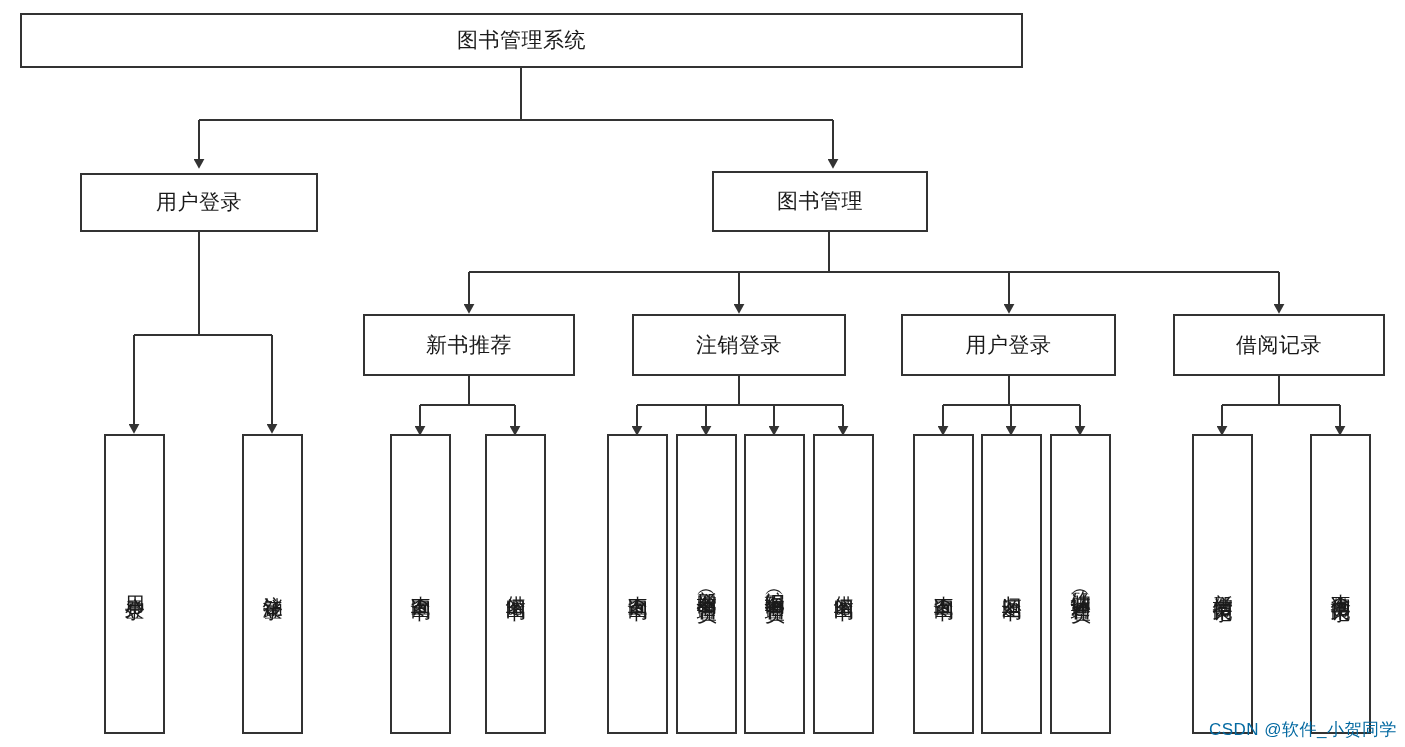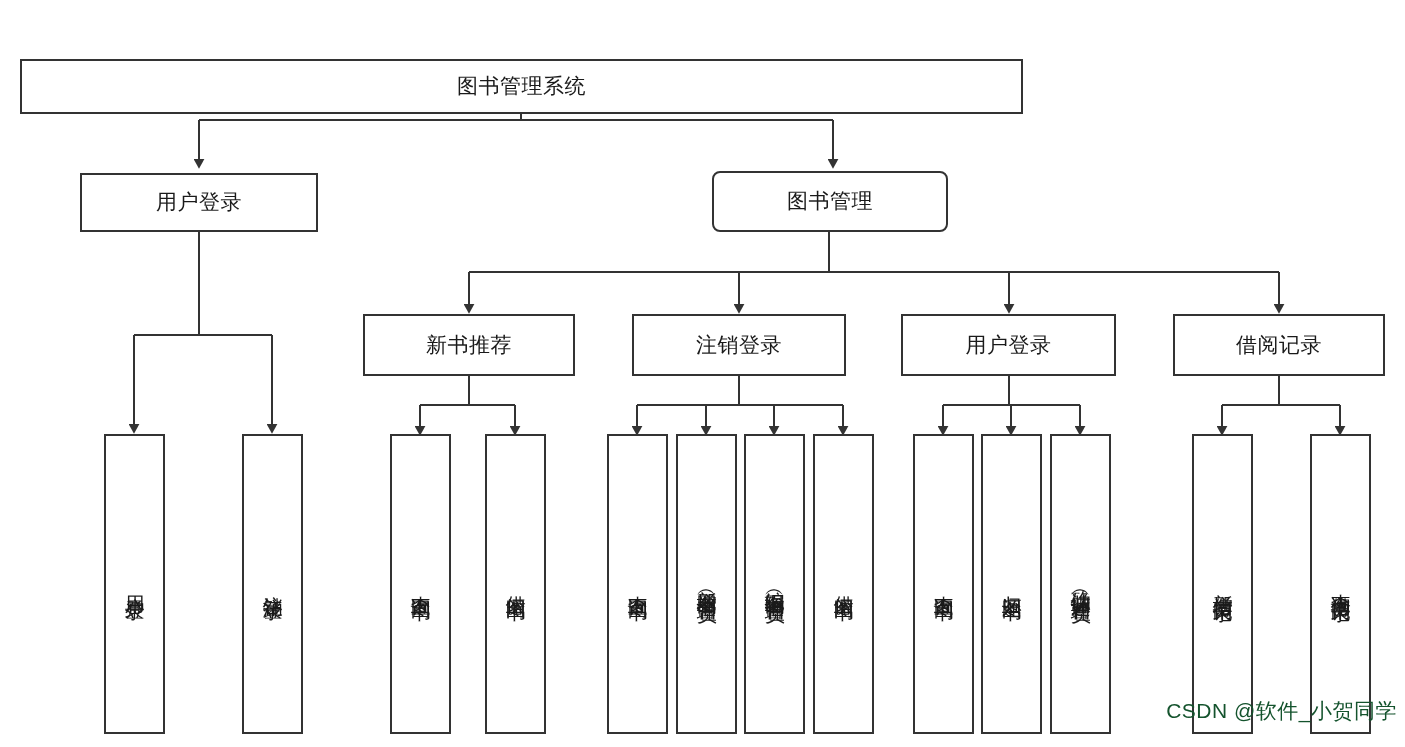--- a/index.html
+++ b/index.html
@@ -51,23 +51,23 @@
   }
   .node.v .lbl {
     writing-mode: vertical-rl;
     text-orientation: upright;
     display: block;
     white-space: nowrap;
   }
   .watermark {
     position: absolute;
     right: 8px;
-    bottom: 22px;
-    font-size: 21px;
-    color: #14532d;
+    bottom: 6px;
+    font-size: 17px;
+    color: #0369a1;
     letter-spacing: 0.5px;
     white-space: nowrap;
     user-select: none;
   }
 </style>
 </head>
 <body>
 
 <div id="canvas">
 
@@ -117,28 +117,28 @@
       <path d="M1011,405 L1011,427" marker-end="url(#arrow)"></path>
       <path d="M1080,405 L1080,427" marker-end="url(#arrow)"></path>
 
       <path d="M1279,376 L1279,405"></path>
       <path d="M1222,405 L1340,405"></path>
       <path d="M1222,405 L1222,427" marker-end="url(#arrow)"></path>
       <path d="M1340,405 L1340,427" marker-end="url(#arrow)"></path>
     </g>
   </svg>
 
-  <div class="node h" style="left:20px; top:13px; width:1003px; height:55px;margin-top:46px;">
+  <div class="node h" style="left:20px; top:13px; width:1003px; height:55px;">
     <span class="lbl">图书管理系统</span>
   </div>
 
   <div class="node h" style="left:80px; top:173px; width:238px; height:59px;">
     <span class="lbl">用户登录</span>
   </div>
-  <div class="node h" style="left:712px; top:171px; width:236px; height:61px;border-radius:8px;">
+  <div class="node h" style="left:712px; top:171px; width:216px; height:61px;">
     <span class="lbl">图书管理</span>
   </div>
 
   <div class="node h" style="left:363px; top:314px; width:212px; height:62px;text-align:center;">
     <span class="lbl">新书推荐</span>
   </div>
   <div class="node h" style="left:632px; top:314px; width:214px; height:62px;">
     <span class="lbl">注销登录</span>
   </div>
   <div class="node h" style="left:901px; top:314px; width:215px; height:62px;">

